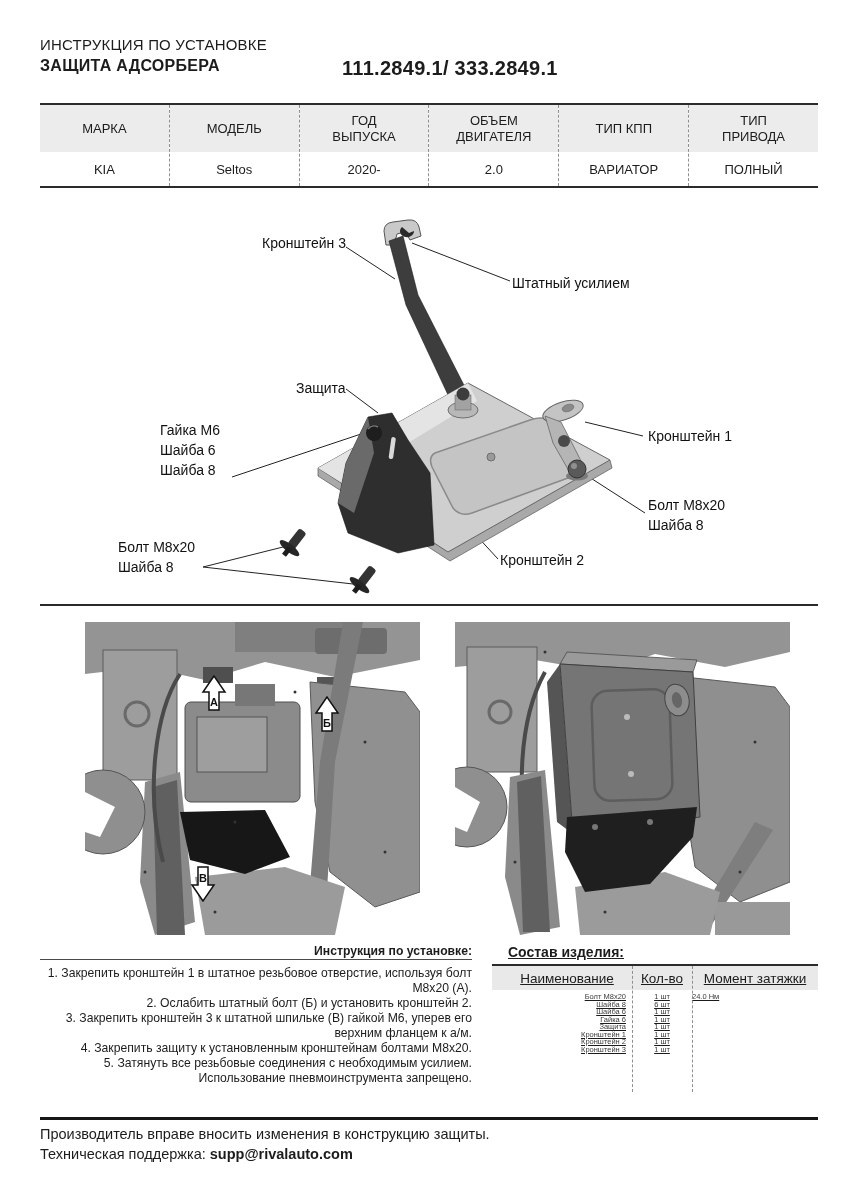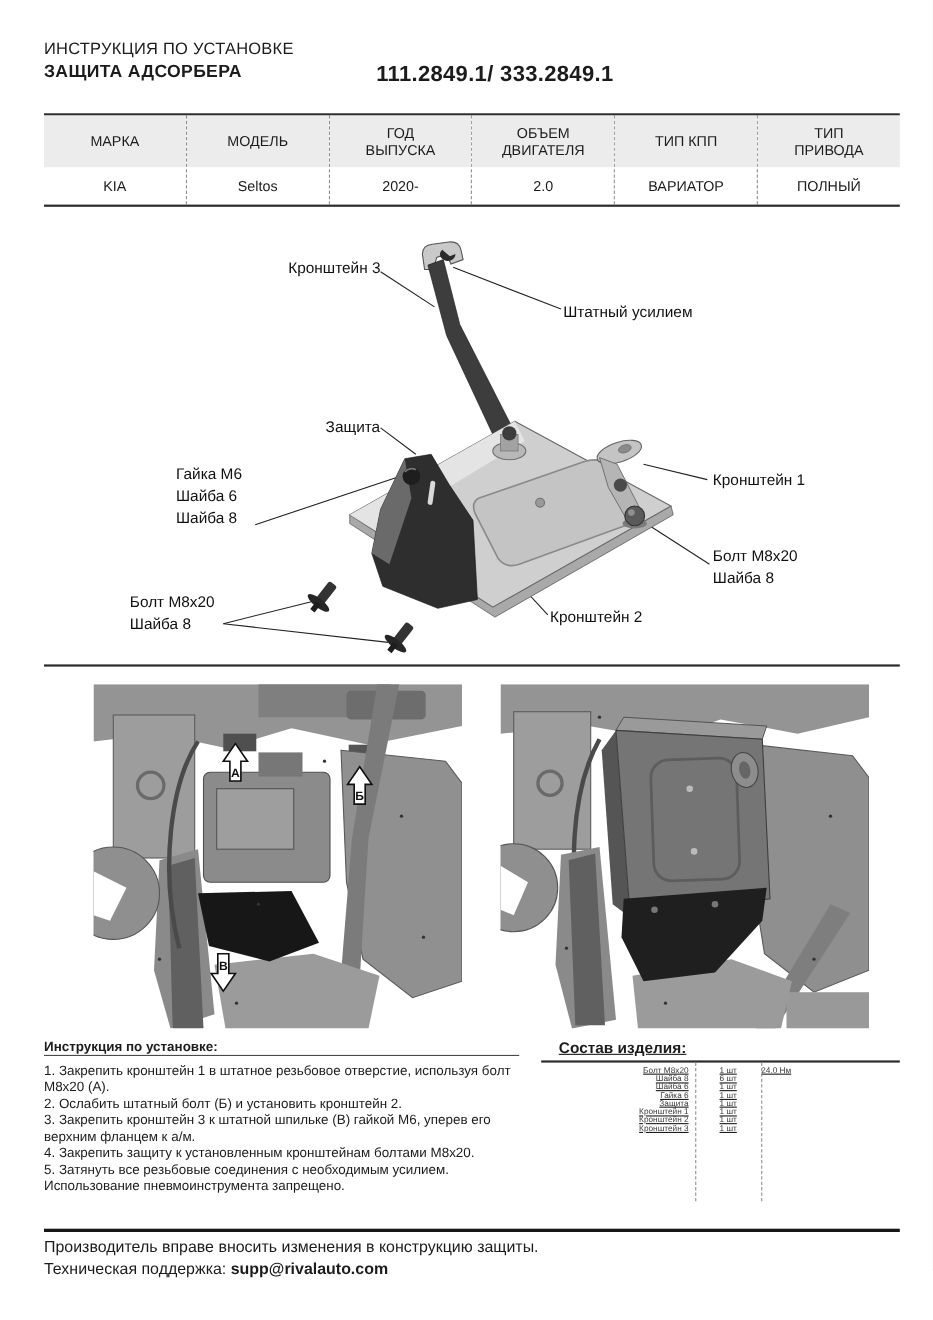--- a/index.html
+++ b/index.html
@@ -18,21 +18,21 @@
          text-align:center;font-size:13px;white-space:pre-line;line-height:16px;}
   .vval{height:34px;display:flex;align-items:center;justify-content:center;font-size:13px;}
   
   .diagram{left:40px;top:215px;width:778px;height:385px;}
   .lbl{position:absolute;font-size:14px;line-height:20px;white-space:pre-line;color:#111;}
   
   .divider1{left:40px;top:604px;width:778px;height:2px;background:#2a2a2a;}
   .photo{top:622px;width:335px;height:313px;}
   .photo.left{left:85px;} .photo.right{left:455px;}
   
-  .inst{left:40px;top:944px;width:432px;}
+  .inst{left:40px;top:944px;width:432px;text-align:right;}
   .inst-h{font-size:13.5px;font-weight:bold;margin:0 0 6px 0;}
   .inst-hr{border:none;border-top:1.5px solid #4a4a4a;margin:0 0 6px 0;}
   .inst p{margin:0;font-size:12.2px;line-height:15px;}
   
   .comp{left:492px;top:944px;width:326px;text-decoration:underline;}
   .comp-h{font-size:14px;font-weight:bold;margin:0 0 4px 16px;}
   .ctable{position:relative;border-top:2px solid #2b2b2b;}
   .chead{display:flex;background:#e9e9e9;height:24px;align-items:center;font-size:13.5px;}
   .chead .c1{width:140px;text-align:center;padding-left:10px;box-sizing:border-box;}
   .chead .c2{width:60px;text-align:center;}
@@ -267,20 +267,25 @@
     <p>4. Закрепить защиту к установленным кронштейнам болтами М8х20.</p>
     <p>5. Затянуть все резьбовые соединения с необходимым усилием.</p>
     <p>Использование пневмоинструмента запрещено.</p>
   </div>
 
   <div class="abs comp">
     <p class="comp-h">Состав изделия:</p>
     <div class="ctable">
       <div class="cdash d1"></div>
       <div class="cdash d2"></div>
+      <div class="chead">
+        <div class="c1">Наименование</div>
+        <div class="c2">Кол-во</div>
+        <div class="c3">Момент затяжки</div>
+      </div>
       <div style="height:3px;"></div>
       <div class="crow">
         <div class="c1">Болт М8х20</div>
         <div class="c2">1 шт</div>
         <div class="c3">24.0 Нм</div>
       </div>
       <div class="crow">
         <div class="c1">Шайба 8</div>
         <div class="c2">6 шт</div>
         <div class="c3"></div>

